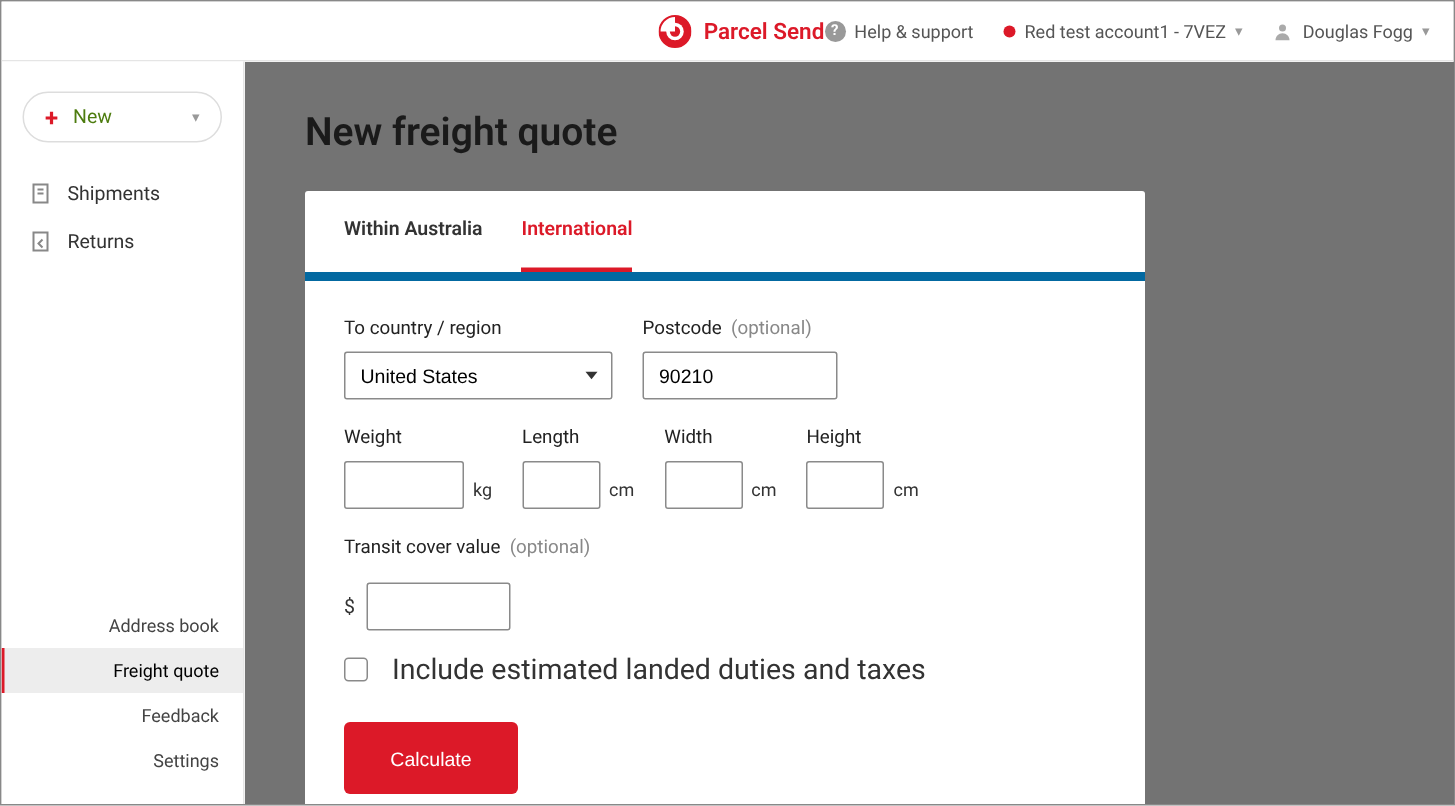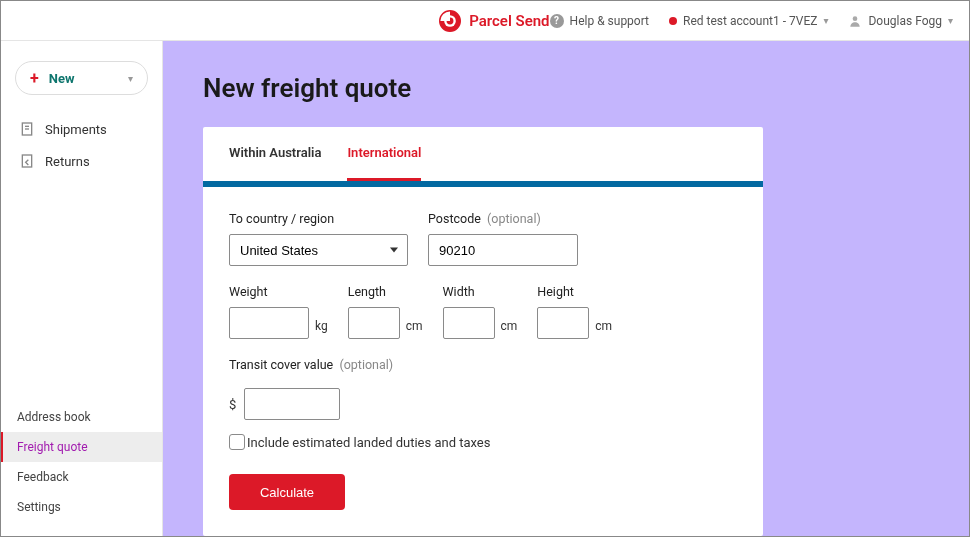--- a/index.html
+++ b/index.html
@@ -13,29 +13,29 @@
     .top-actions .item { display: flex; align-items: center; gap: 6px; cursor: pointer; }
     .help-icon-wrap { width:14px; height:14px; border-radius:50%; background:#999; color:#fff; display:flex; align-items:center; justify-content:center; font-size:10px; font-weight:bold; }
     .dot-red { width:8px; height:8px; border-radius:50%; background:#dc1928; }
     .chev { color:#999; font-size:10px; }
     .user-svg { width:14px; height:14px; fill:#aaa; }
     
     .layout { display:flex; height: calc(100% - 40px); }
     .sidebar { width: 162px; border-right: 1px solid #e5e5e5; background:#fff; display:flex; flex-direction:column; padding-top:20px; font-size:13px; }
     .new-btn { margin: 0 14px 18px 14px; height:34px; border:1px solid #ddd; border-radius:18px; display:flex; align-items:center; justify-content:space-between; padding:0 14px; cursor:pointer; background:#fff; }
     .new-btn .plus { color:#dc1928; font-weight:bold; font-size:16px; }
-    .new-btn .label { flex:1; padding-left:10px; color:#0f766e; font-size:13px;font-weight:bold; }
+    .new-btn .label { flex:1; padding-left:10px; color:#4d7c0f; font-size:13px; }
     .nav-item { display:flex; align-items:center; gap:10px; padding:8px 18px; color:#333; cursor:pointer; }
     .nav-icon { width:16px; height:16px; flex-shrink:0; }
     .sidebar-spacer { flex:1; }
-    .bottom-nav { padding-bottom:14px; }
+    .bottom-nav { padding-bottom:14px;text-align:right; }
     .bottom-item { padding:8px 16px; font-size:12px; color:#444; cursor:pointer; }
-    .bottom-item.active { background:#ededed; color:#a21caf; border-left:2px solid #dc1928; padding-left:14px; }
-    
-    .main { flex:1; background:#c4b5fd; padding:32px 40px; overflow:auto; }
+    .bottom-item.active { background:#ededed; color:#000000; border-left:2px solid #dc1928; padding-left:14px; }
+    
+    .main { flex:1; background:#737373; padding:32px 40px; overflow:auto; }
     .page-title { font-size:26px; font-weight:600; color:#1a1a1a; margin-bottom:24px; }
     .card { background:#fff; border-radius:2px; max-width:560px; }
     .tabs { display:flex; border-bottom:6px solid #0369a1; padding:0 26px; }
     .tab { padding:18px 0; margin-right:26px; font-size:13px; font-weight:600; color:#333; cursor:pointer; border-bottom:3px solid transparent; }
     .tab.active { color:#dc1928; border-bottom-color:#dc1928; }
     
     .form-body { padding:24px 26px 26px 26px; }
     .row { display:flex; gap:20px; margin-bottom:18px; }
     .field { display:flex; flex-direction:column; }
     .field-label { font-size:12.5px; color:#222; margin-bottom:8px; }
@@ -43,23 +43,23 @@
     .select, .text-input { height:32px; border:1px solid #8a8a8a; border-radius:2px; padding:0 10px; font-size:13px; background:#fff; }
     .select { width:179px; appearance:none; background-image: none; position:relative; }
     .select-wrap { position:relative; }
     .select-wrap::after { content:""; position:absolute; right:10px; top:50%; transform:translateY(-50%); width:0; height:0; border-left:4px solid transparent; border-right:4px solid transparent; border-top:5px solid #333; pointer-events:none; }
     .small-input { width:52px; text-align:center; }
     .dim-group { display:flex; align-items:flex-end; gap:6px; }
     .unit { font-size:12px; color:#333; padding-bottom:6px; }
     .currency-wrap { display:flex; align-items:center; gap:8px; }
     .currency-sign { font-size:13px; color:#333; }
     .cover-input { width:96px; height:32px; border:1px solid #8a8a8a; border-radius:2px; padding:0 8px; }
-    .checkbox-row { display:flex; align-items:center; gap:2px; font-size:13px; color:#333; margin:4px 0 24px 0; }
+    .checkbox-row { display:flex; align-items:center; gap:16px; font-size:19px; color:#333; margin:4px 0 24px 0; }
     .chk { width:16px; height:16px; border:1px solid #8a8a8a; border-radius:3px; }
-    .calc-btn { background:#dc1928; color:#fff; border:none; border-radius:4px; height:36px; width:116px; font-size:13px; font-weight:500; cursor:pointer; }
+    .calc-btn { background:#dc1928; color:#fff; border:none; border-radius:4px; height:48px; width:116px; font-size:13px; font-weight:500; cursor:pointer; }
   </style>
 </head>
 <body>
 
 <div class="topbar">
   <div class="brand">
     <svg class="brand-logo" viewBox="0 0 32 32">
       <circle cx="16" cy="16" r="15" fill="#dc1928"></circle>
       <circle cx="16" cy="16" r="8.5" fill="#fff"></circle>
       <circle cx="16" cy="16" r="5" fill="#dc1928"></circle>
@@ -134,21 +134,21 @@
             <div class="select-wrap">
               <select class="select">
                 <option>United States</option>
               </select>
             </div>
           </div>
           <div class="field">
             <label class="field-label">
               <span>Postcode</span>&nbsp;&nbsp;<span class="optional">(optional)</span>
             </label>
-            <input class="text-input" style="width: 150px;" value="90210">
+            <input class="text-input" style="width: 130px;" value="90210">
           </div>
         </div>
 
         <div class="row">
           <div class="field">
             <label class="field-label">Weight</label>
             <div class="dim-group">
               <input class="text-input" style="width: 80px;">
               <span class="unit">kg</span>
             </div>

